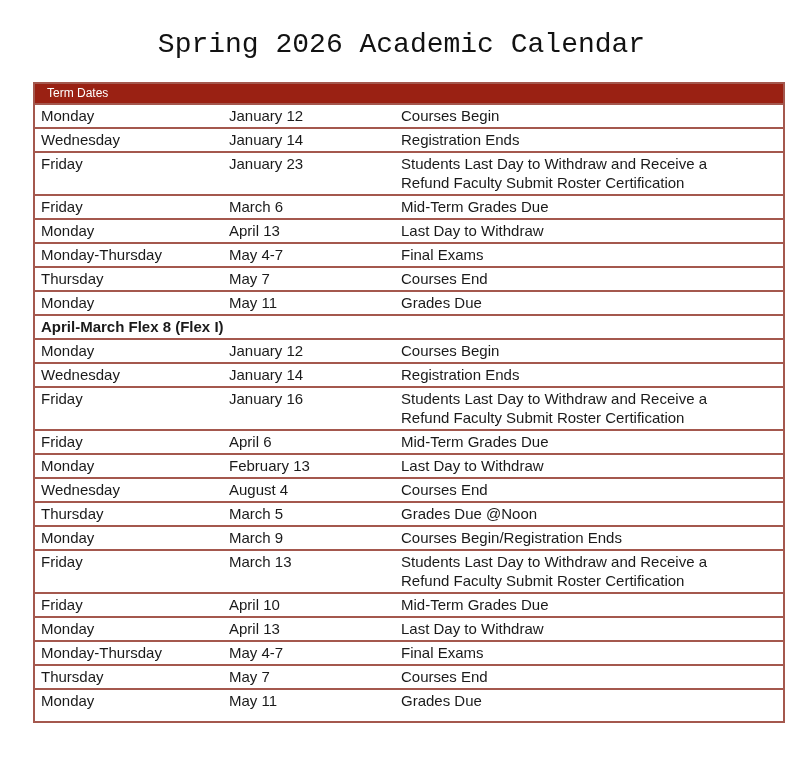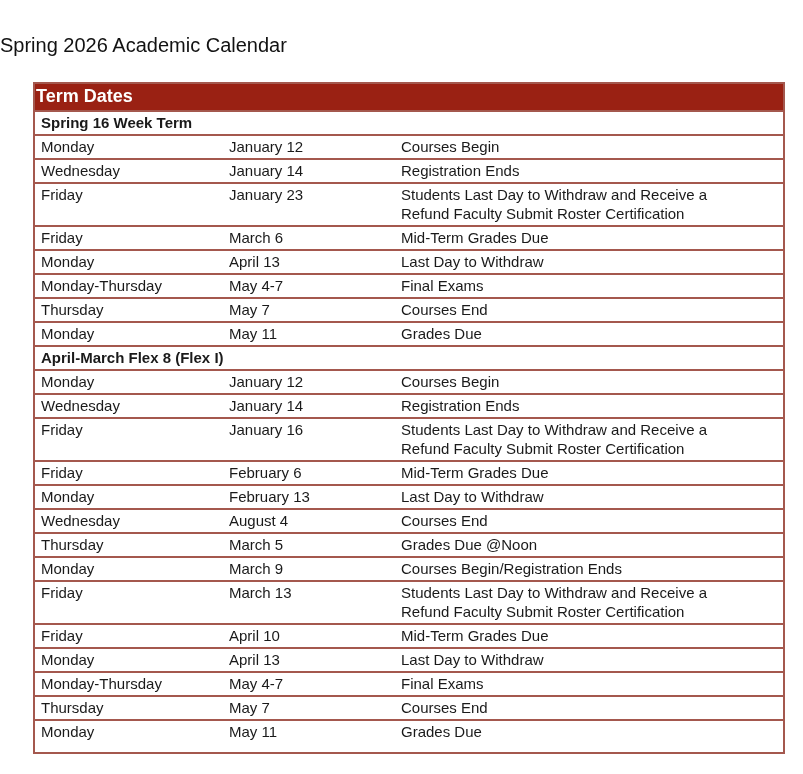--- a/index.html
+++ b/index.html
@@ -8,43 +8,43 @@
     --border:#a4584e;
     --text:#1a1a1a;
   }
   html,body{margin:0;padding:0;background:#ffffff;}
   body{
     width:803px;height:774px;overflow:hidden;
     font-family:"Liberation Sans", sans-serif;color:var(--text);
   }
   .title{
     margin:29px 0 0 0;
-    font-family:Liberation Sans, sans-serif;
+    font-family:Liberation Mono, monospace;
     font-weight:400;
-    font-size:20px;
+    font-size:28px;
     line-height:32px;
-    text-align:left;
+    text-align:center;
     color:#121212;
   }
   table.cal{
     margin:21px 0 0 33px;
     width:752px;
     border-collapse:collapse;
     border:2px solid var(--border);
     table-layout:fixed;
   }
   col.c-day{width:189px;}
   col.c-date{width:172px;}
   th.thead{
     background:var(--header-bg);
     color:var(--header-text);
-    font-size:18px;
-    font-weight:bold;
+    font-size:12px;
+    font-weight:normal;
     text-align:left;
-    padding:2px 6px 3px 1px;
+    padding:2px 6px 3px 12px;
     border-bottom:2px solid var(--border);
   }
   td{
     border-top:2px solid var(--border);
     font-size:15px;
     line-height:19px;
     padding:1px 6px 2px 6px;
     vertical-align:top;
   }
   tr.section-row td{
@@ -63,23 +63,20 @@
     <col class="c-day">
     <col class="c-date">
     <col class="c-event">
   </colgroup>
   <thead>
     <tr>
       <th class="thead" colspan="3">Term Dates</th>
     </tr>
   </thead>
   <tbody id="cal-body">
-      <tr class="section-row">
-        <td colspan="3">Spring 16 Week Term</td>
-      </tr>
       <tr>
         <td class="day">Monday</td>
         <td class="date">January 12</td>
         <td class="event">Courses Begin</td>
       </tr>
       <tr>
         <td class="day">Wednesday</td>
         <td class="date">January 14</td>
         <td class="event">Registration Ends</td>
       </tr>
@@ -128,21 +125,21 @@
         <td class="event">Registration Ends</td>
       </tr>
       <tr>
         <td class="day">Friday</td>
         <td class="date">January 16</td>
         <td class="event">Students Last Day to Withdraw and Receive a
 Refund Faculty Submit Roster Certification</td>
       </tr>
       <tr>
         <td class="day">Friday</td>
-        <td class="date">February 6</td>
+        <td class="date">April 6</td>
         <td class="event">Mid-Term Grades Due</td>
       </tr>
       <tr>
         <td class="day">Monday</td>
         <td class="date">February 13</td>
         <td class="event">Last Day to Withdraw</td>
       </tr>
       <tr>
         <td class="day">Wednesday</td>
         <td class="date">August 4</td>

